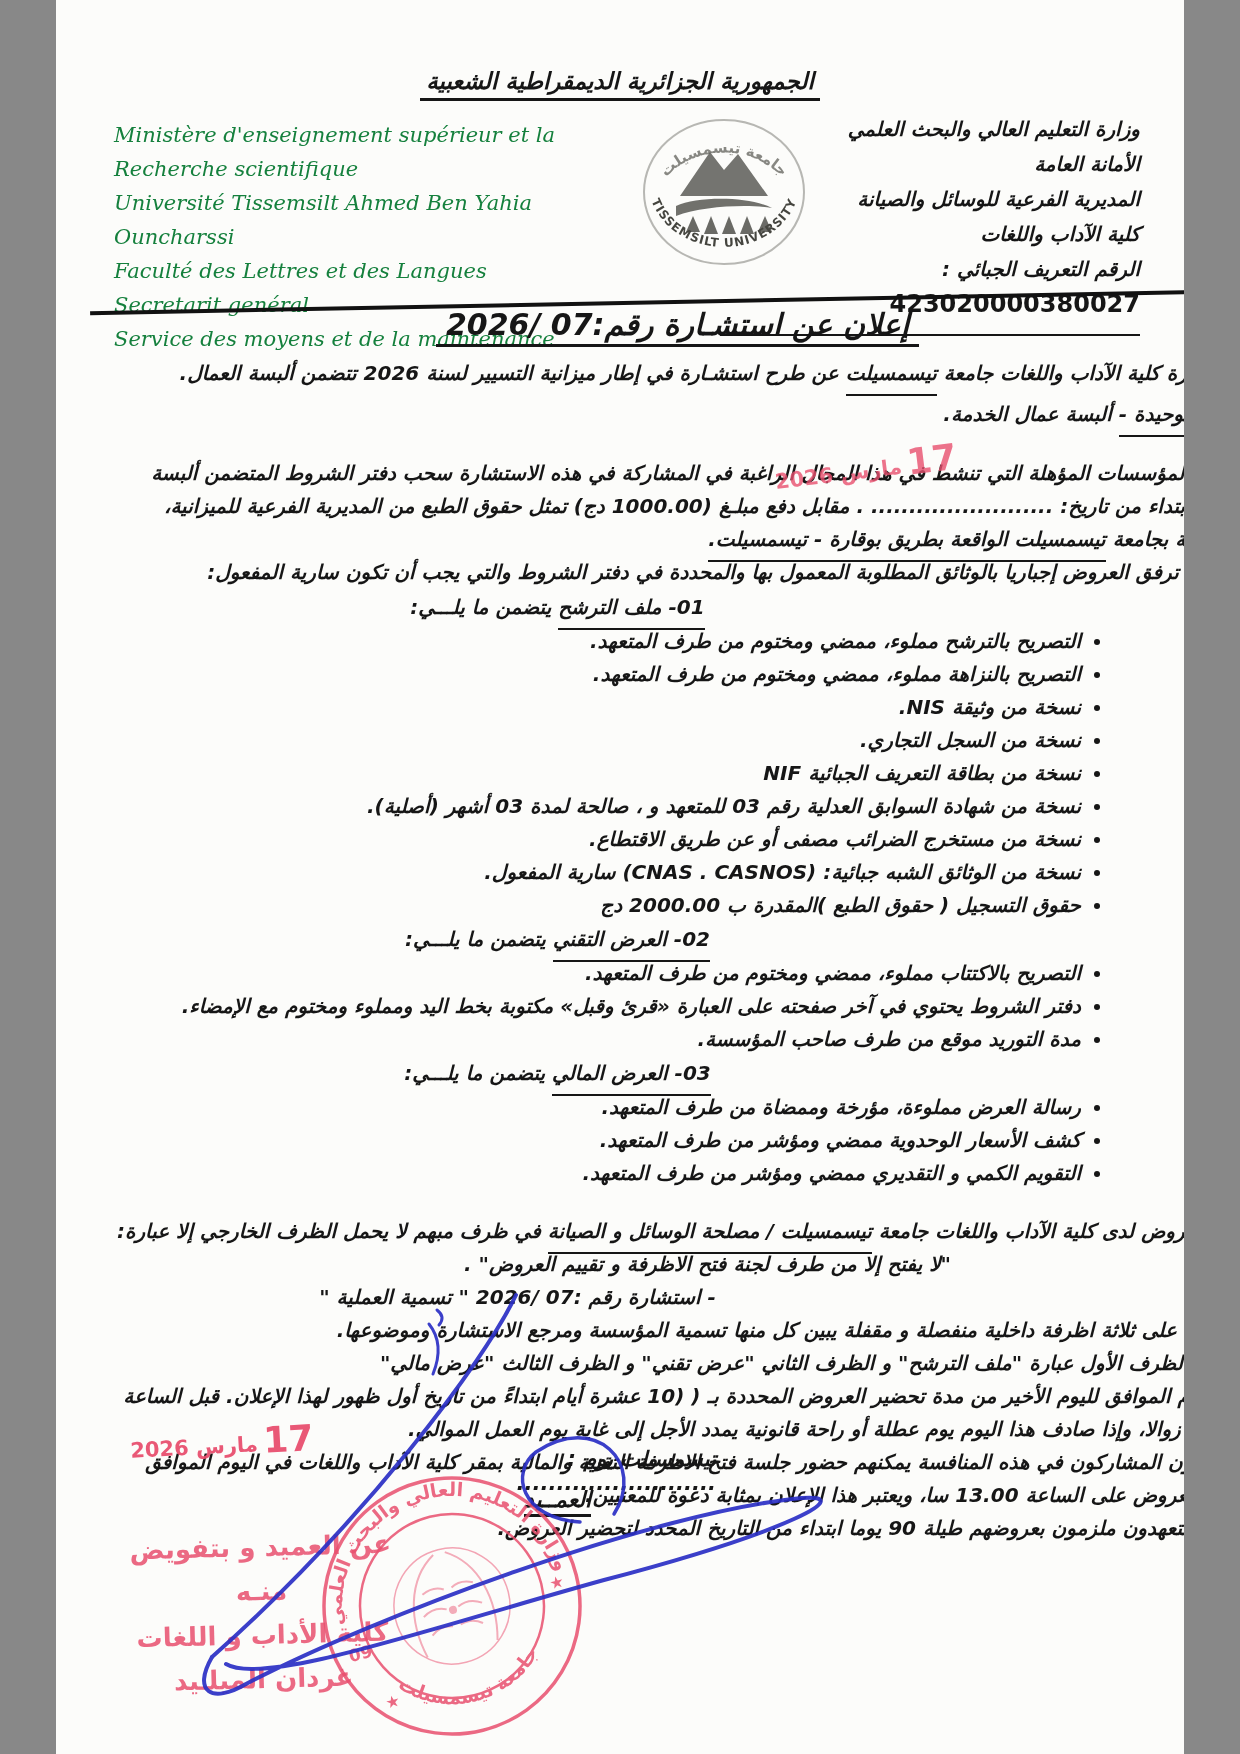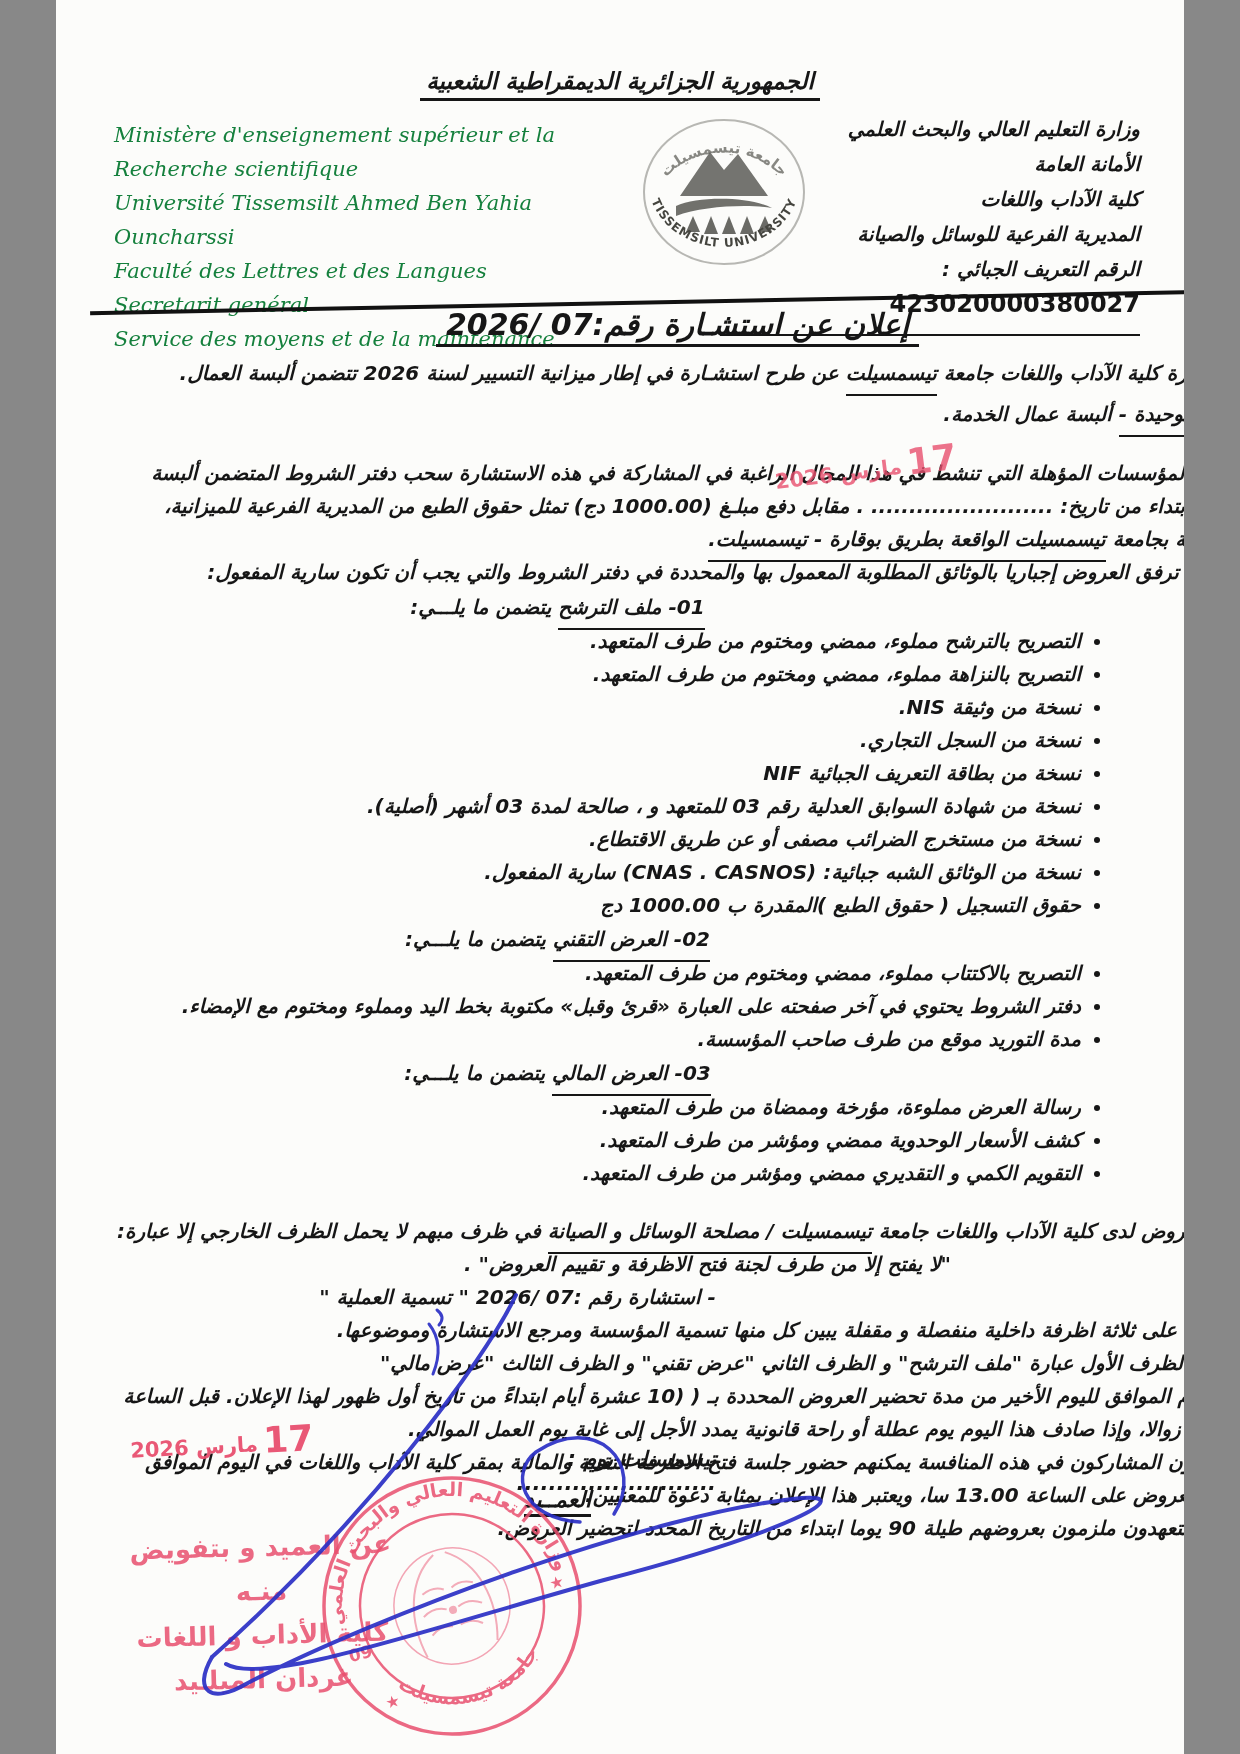--- a/index.html
+++ b/index.html
@@ -111,22 +111,22 @@
       <path d="M 130 128 l 7 -16 l 7 16 z"></path>
     </g>
     <text font-size="12" fill="#45453f" font-weight="bold" letter-spacing="1">
       <textPath href="#arcBot" startOffset="50%" text-anchor="middle">TISSEMSILT UNIVERSITY</textPath>
     </text>
   </svg>
 
   <div class="hdr-ar">
     <div>وزارة التعليم العالي والبحث العلمي</div>
     <div>الأمانة العامة</div>
+    <div>المديرية الفرعية للوسائل والصيانة</div>
     <div>كلية الآداب واللغات</div>
-    <div>المديرية الفرعية للوسائل والصيانة</div>
     <div>
       <span class="tax-line">
         <span>الرقم التعريف الجبائي : </span><b>423020000380027</b>
       </span>
     </div>
   </div>
 
   <div class="rule"></div>
 
   <div class="doc">
@@ -147,21 +147,21 @@
     <p class="ln sec-h"><span class="u">01- ملف الترشح</span><span> يتضمن ما يلـــي:</span></p>
     <ul class="blt">
       <li>التصريح بالترشح مملوء، ممضي ومختوم من طرف المتعهد.</li>
       <li>التصريح بالنزاهة مملوء، ممضي ومختوم من طرف المتعهد.</li>
       <li>نسخة من وثيقة NIS.</li>
       <li>نسخة من السجل التجاري.</li>
       <li>نسخة من بطاقة التعريف الجبائية NIF</li>
       <li>نسخة من شهادة السوابق العدلية رقم 03 للمتعهد و ، صالحة لمدة 03 أشهر (أصلية).</li>
       <li>نسخة من مستخرج الضرائب مصفى أو عن طريق الاقتطاع.</li>
       <li>نسخة من الوثائق الشبه جبائية: (CNAS . CASNOS) سارية المفعول.</li>
-      <li>حقوق التسجيل ( حقوق الطبع )المقدرة ب 1000.00 دج</li>
+      <li>حقوق التسجيل ( حقوق الطبع )المقدرة ب 2000.00 دج</li>
     </ul>
 
     <p class="ln sec-h"><span class="u">02- العرض التقني</span><span> يتضمن ما يلـــي:</span></p>
     <ul class="blt">
       <li>التصريح بالاكتتاب مملوء، ممضي ومختوم من طرف المتعهد.</li>
       <li>دفتر الشروط يحتوي في آخر صفحته على العبارة «قرئ وقبل» مكتوبة بخط اليد ومملوء ومختوم مع الإمضاء.</li>
       <li>مدة التوريد موقع من طرف صاحب المؤسسة.</li>
     </ul>
 
     <p class="ln sec-h"><span class="u">03- العرض المالي</span><span> يتضمن ما يلـــي:</span></p>

